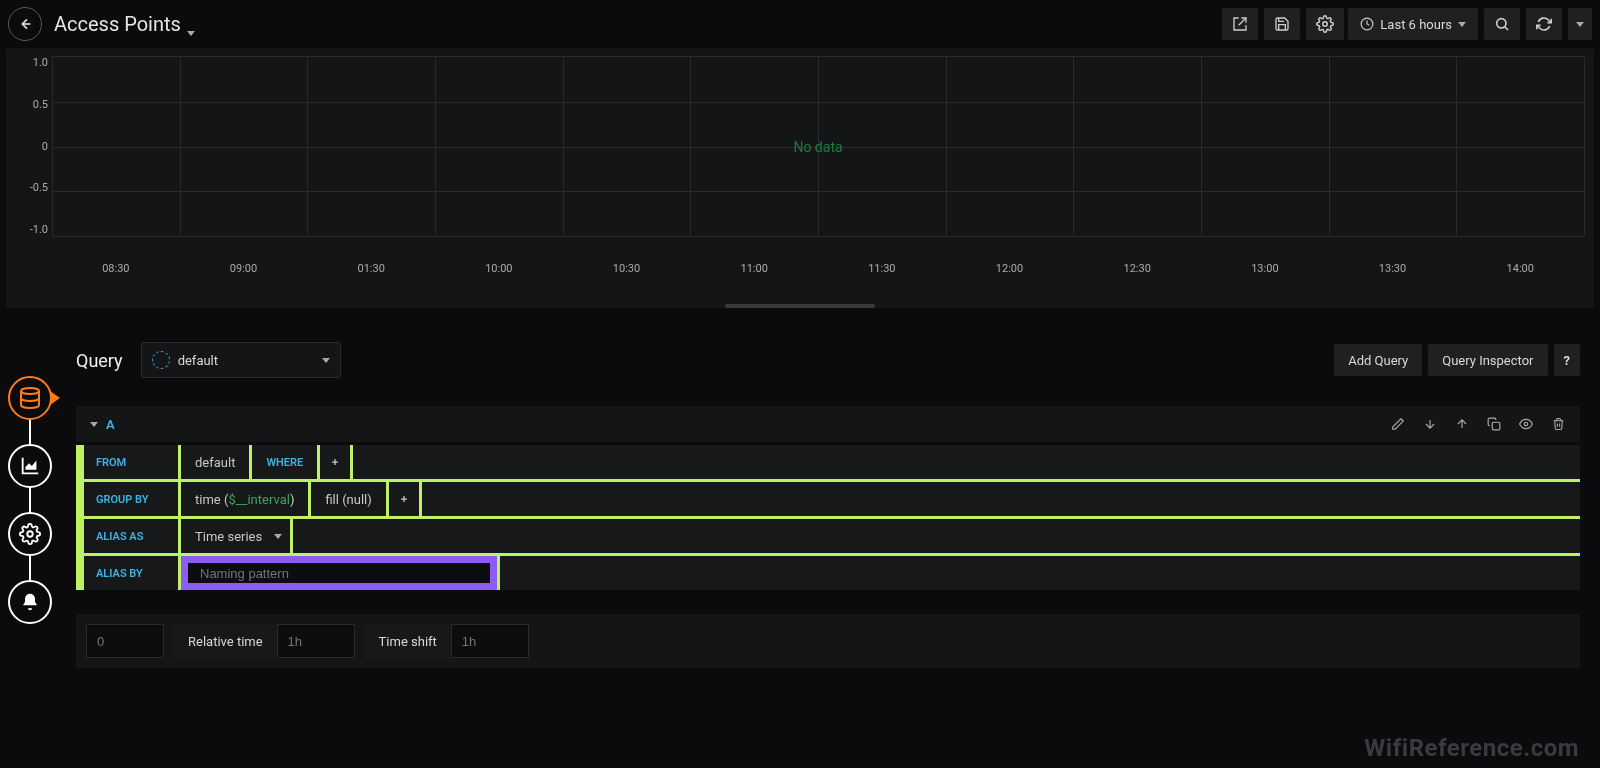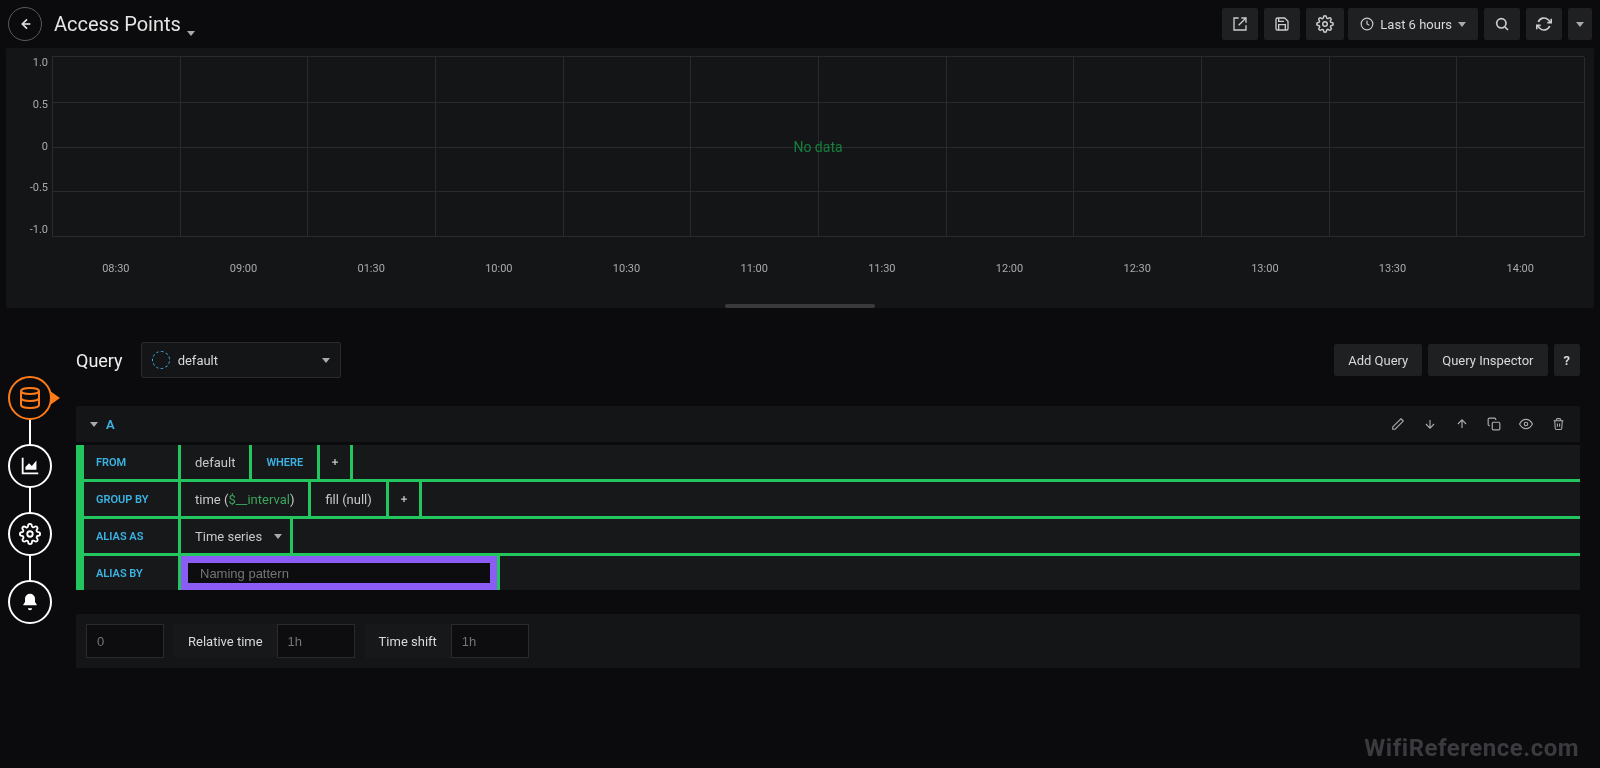--- a/index.html
+++ b/index.html
@@ -230,21 +230,21 @@
   align-items: center;
   padding: 0 14px;
   gap: 8px;
   border-radius: 2px 2px 0 0;
 }
 .query-letter { color: #3bb3e4; font-weight: 600; font-size: 13px; }
 .row-actions { margin-left: auto; display: flex; gap: 16px; }
 .row-action { cursor: pointer; color: #aaa; width: 16px; height: 16px; display:flex; align-items:center; justify-content:center; }
 
 .clauses {
-  background: #22c55e;
+  background: #bef264;
   padding-left: 8px;
 }
 .clause-row {
   display: flex;
   align-items: stretch;
   gap: 3px;
   margin-top: 3px;
 }
 .clause-label {
   background: #17181a;

